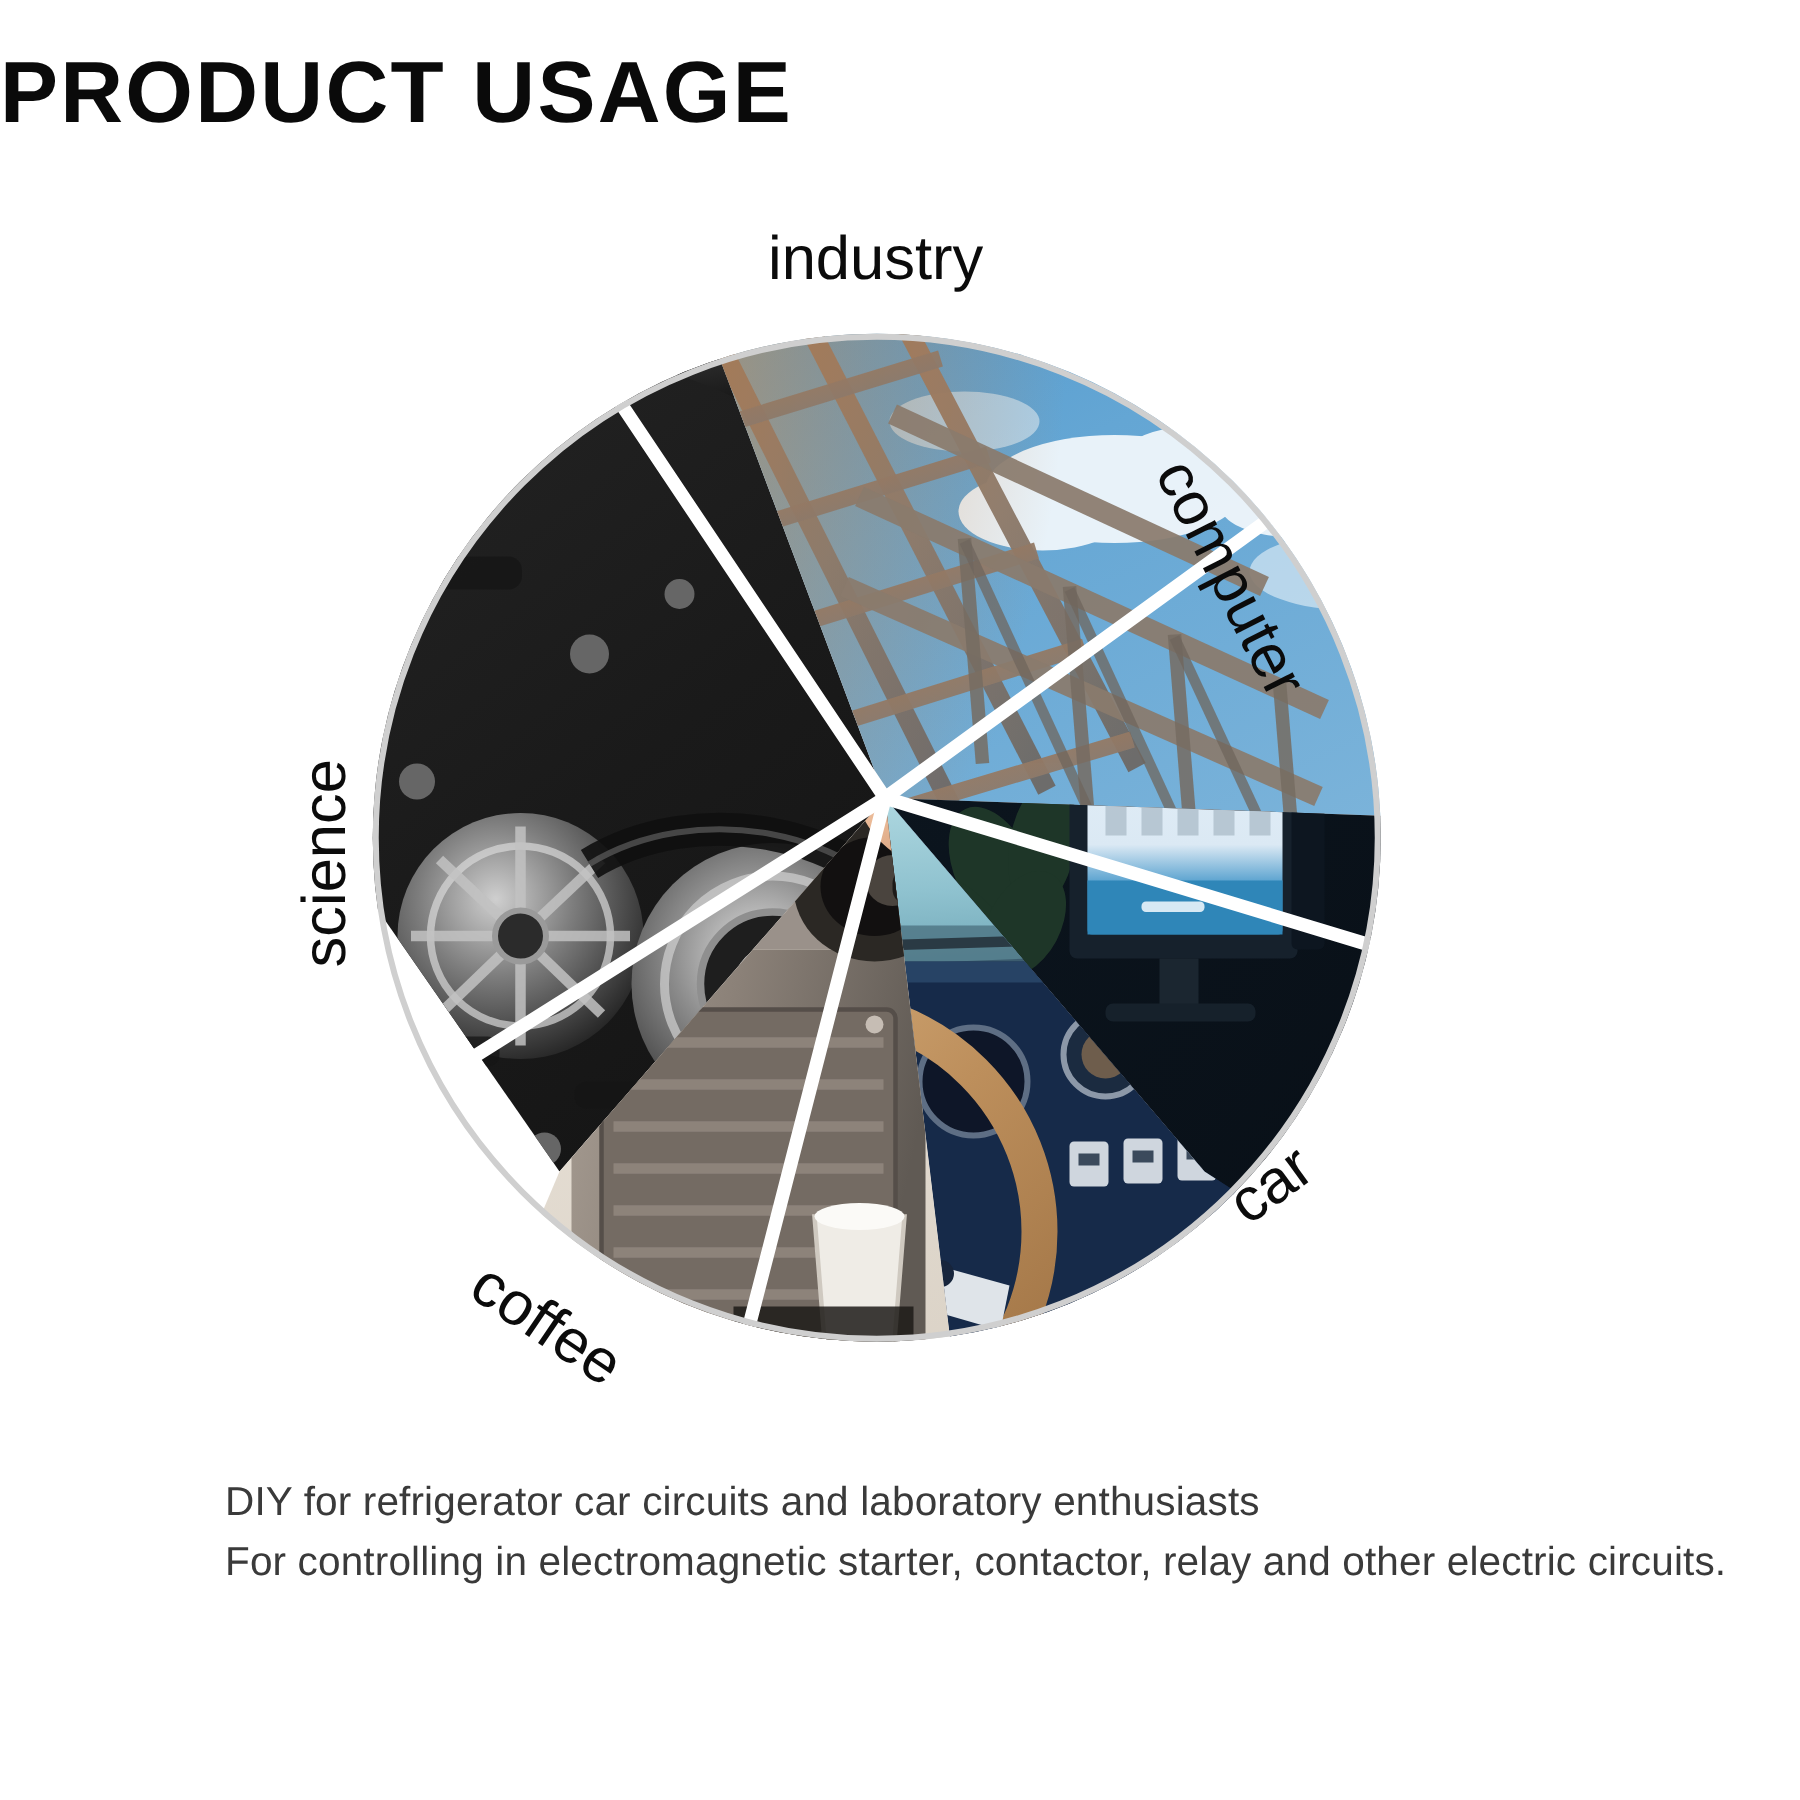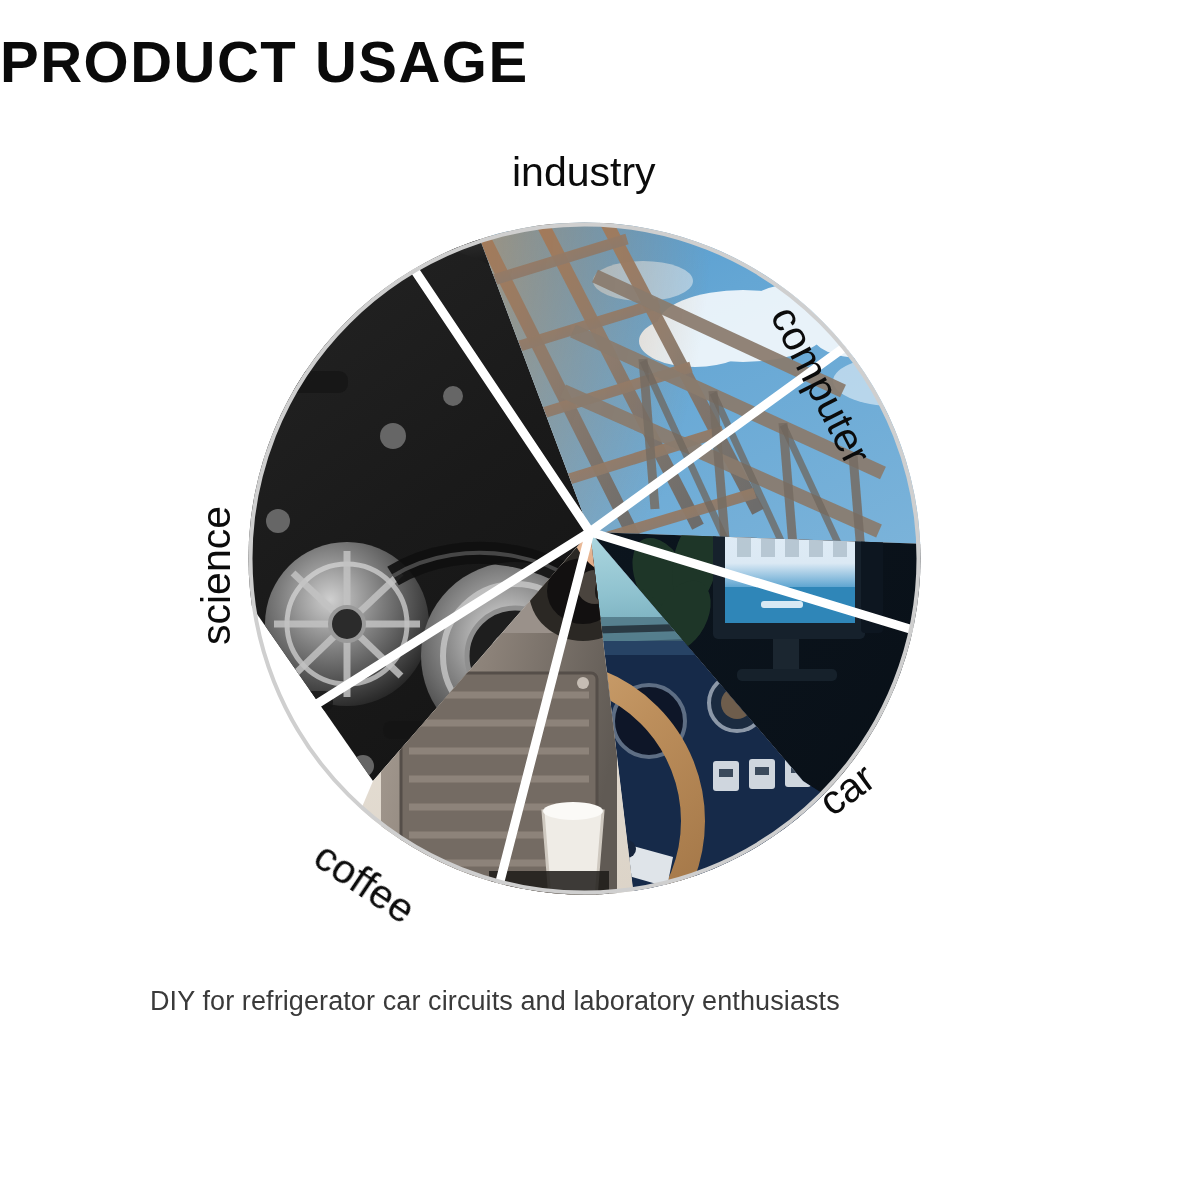--- a/index.html
+++ b/index.html
@@ -533,13 +533,14 @@
 
   <div class="wheel-label lbl-industry">industry</div>
   <div class="wheel-label lbl-computer">computer</div>
   <div class="wheel-label lbl-science">science</div>
   <div class="wheel-label lbl-coffee">coffee</div>
   <div class="wheel-label lbl-car">car</div>
 </div>
 
 <div class="desc-block">
   <div class="desc-line">DIY for refrigerator car circuits and laboratory enthusiasts</div>
+  <div class="desc-line">For controlling in electromagnetic starter, contactor, relay and other electric circuits.</div>
 </div>
 
 </body></html>

